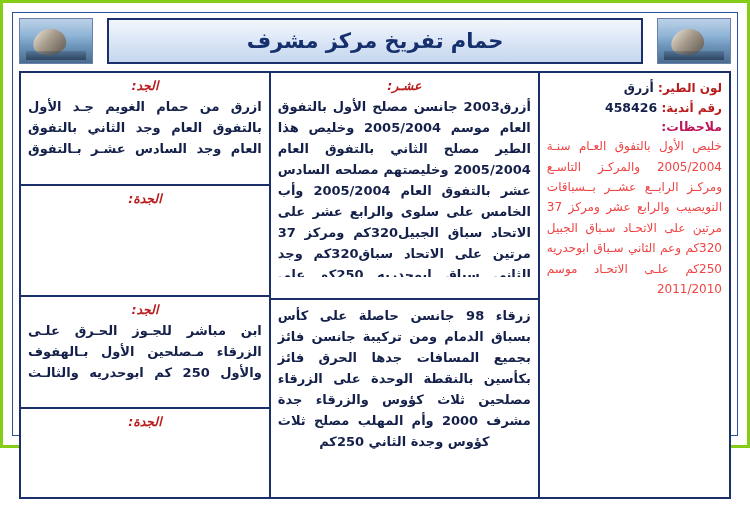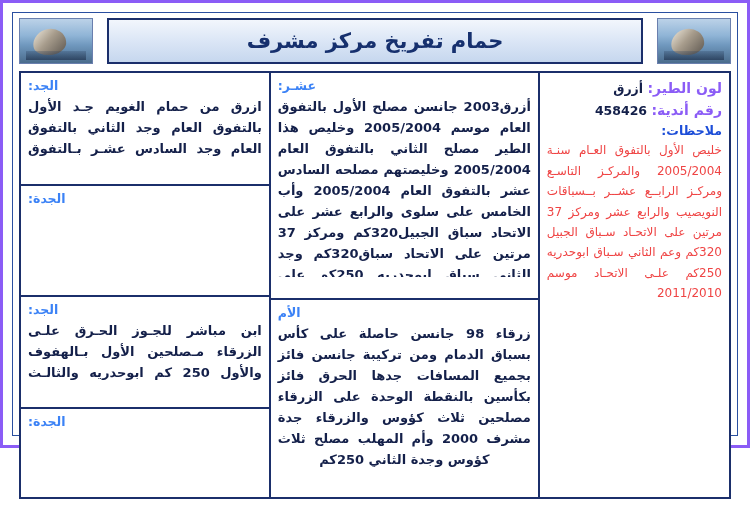--- a/index.html
+++ b/index.html
@@ -6,21 +6,21 @@
   body{
     width:750px;height:530px;
     background:#ffffff;
     font-family:"DejaVu Sans", sans-serif;
     overflow:hidden;
   }
   .page{
     position:relative;
     width:750px;height:448px;
     box-sizing:border-box;
-    border:3px solid #8b5cf6;
+    border:3px solid #84cc16;
     background:#ffffff;
   }
   .inner-frame{
     position:absolute;
     left:9px;top:9px;right:9px;bottom:9px;
     border:1px solid #2a4fa0;
     box-sizing:border-box;
   }
   
   .header{
@@ -82,45 +82,46 @@
 
   .cell{
     box-sizing:border-box;
     padding:5px 7px 6px 7px;
     overflow:hidden;
   }
   .cell + .cell{ border-top:2px solid #1b2f6b;margin-top:21px; }
 
   .lbl{
     display:block;
-    font-size:12.5px;font-weight:bold;color:#3b82f6;
-    text-align:left;
+    font-size:12.5px;font-weight:bold;color:#b91c1c;
+    text-align:center;
     margin-bottom:3px;
+    font-style:italic;
   }
   .lbl-inline{
-    font-size:14px;font-weight:bold;color:#8b5cf6;
+    font-size:12px;font-weight:bold;color:#b91c1c;
   }
   .txt{
     font-size:13px;
     line-height:1.62;
     color:#14204a;
     text-align:justify;
     text-align-last:center;
     font-weight:bold;
   }
 
   .info .line{
     font-size:12.5px;
     font-weight:bold;
     color:#14204a;
     line-height:1.55;
     text-align:right;
   }
   .info .notes-h{
-    font-size:12.5px;font-weight:bold;color:#1d4ed8;
+    font-size:12.5px;font-weight:bold;color:#be185d;
     text-align:right;margin-top:2px;
   }
   .info .notes{
     font-size:12px;font-weight:normal;color:#ef4444;
     line-height:1.7;text-align:justify;text-align-last:right;
     margin-top:2px;
   }
   .father-cell{ flex:0 0 48%; }
   .mother-cell{ flex:1 1 auto; }
   .gp-cell{ flex:1 1 25%; }
@@ -155,21 +156,20 @@
         <div class="notes">خليص الأول بالتفوق العـام سنـة 2005/2004 والمركـز التاسـع ومركـز الرابــع عشــر بــسباقات النويصيب والرابع عشر ومركز 37 مرتين على الاتحـاد سـباق الجبيل 320كم وعم الثاني سـباق ابوحدريه 250كم علـى الاتحـاد موسم 2011/2010</div>
       </div>
     </div>
 
     <div class="col col-mid">
       <div class="cell father-cell">
         <span class="lbl">عشـر:</span>
         <div class="txt">أزرق2003 جانسن مصلح الأول بالتفوق العام موسم 2005/2004 وخليص هذا الطير مصلح الثاني بالتفوق العام 2005/2004 وخليصتهم مصلحه السادس عشر بالتفوق العام 2005/2004 وأب الخامس على سلوى والرابع عشر على الاتحاد سباق الجبيل320كم ومركز 37 مرتين على الاتحاد سباق320كم وجد الثاني سباق ابوحدريه 250كم على الاتحاد</div>
       </div>
       <div class="cell mother-cell">
-        <span class="lbl">الأم</span>
         <div class="txt">زرقاء 98 جانسن حاصلة على كأس بسباق الدمام ومن تركيبة جانسن فائز بجميع المسافات جدها الحرق فائز بكأسين بالنقطة الوحدة على الزرقاء مصلحين ثلاث كؤوس والزرقاء جدة مشرف 2000 وأم المهلب مصلح ثلاث كؤوس وجدة الثاني 250كم</div>
       </div>
     </div>
 
     <div class="col col-left">
       <div class="cell gp-cell">
         <span class="lbl">الجد:</span>
         <div class="txt">ازرق من حمام الغويم جـد الأول بالتفوق العام وجد الثاني بالتفوق العام وجد السادس عشـر بـالتفوق العام موسم 2005/2004وجد لعده أبطال</div>
       </div>
       <div class="cell gp-cell">

